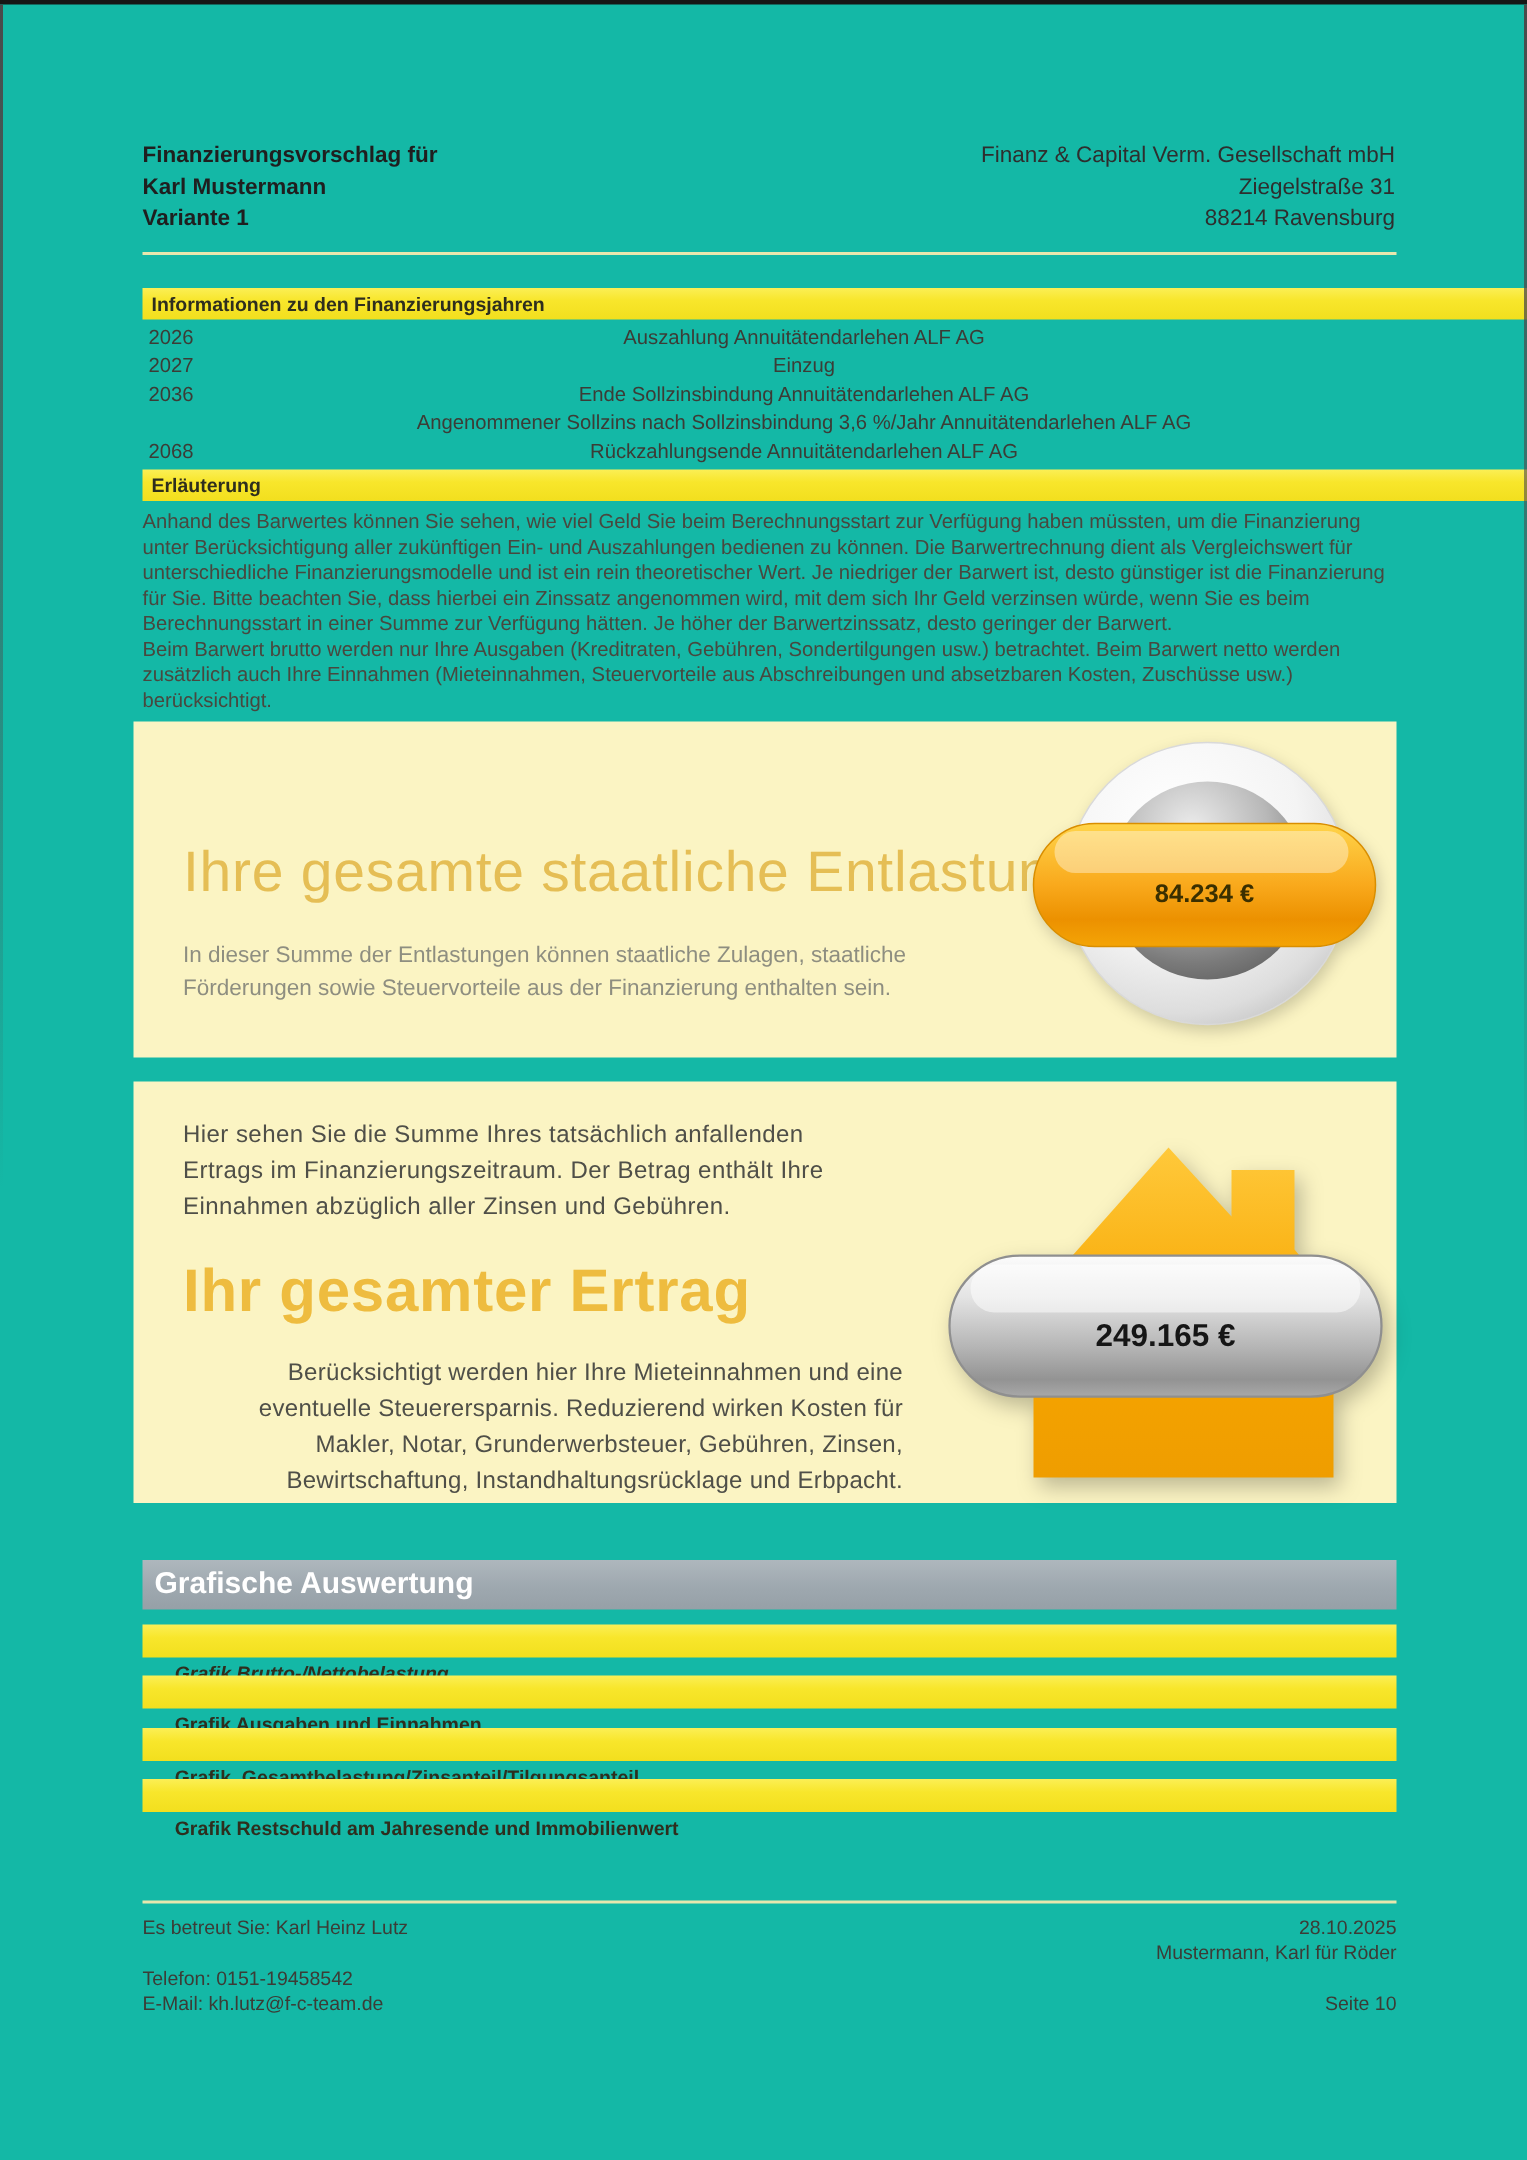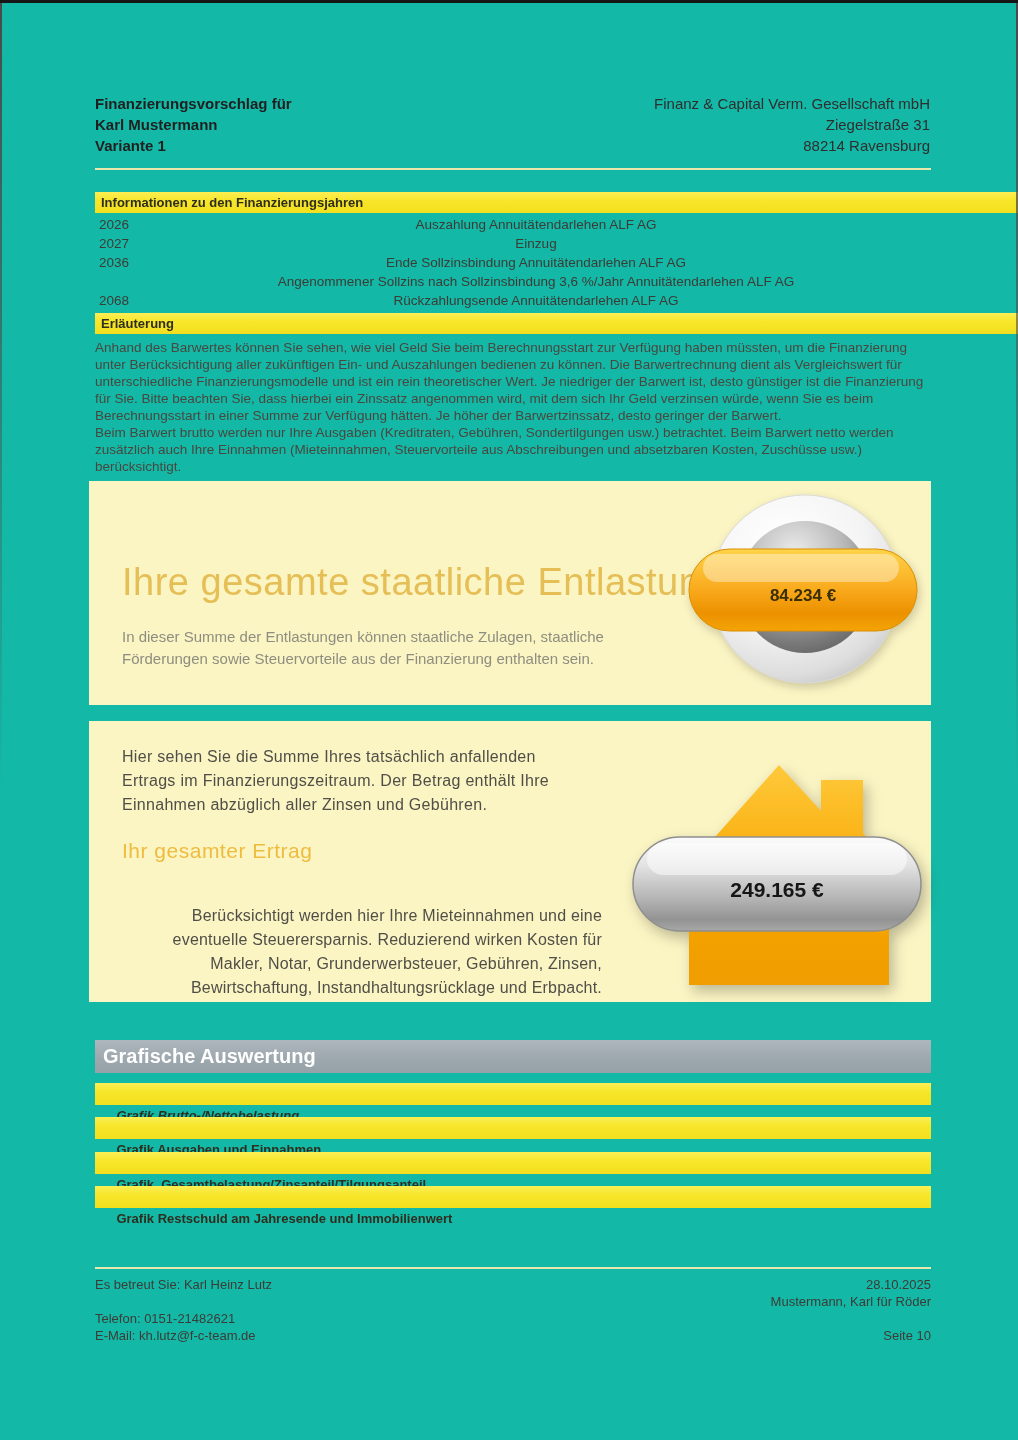--- a/index.html
+++ b/index.html
@@ -56,21 +56,21 @@
     background:#fbf4c3;
   }
   .box1 { top:478px; height:224px; }
   .box2 { top:718px; height:281px; }
 
   .box1-title { left:33px; top:80px; font-size:38px; color:#e5be55; letter-spacing:0.5px; }
   .box1-desc { left:33px; top:145px; width:550px; font-size:15px; line-height:22px; color:#8e8e80; }
   .sphere-wrap { right:12px; top:8px; width:232px; height:206px; filter:drop-shadow(2px 4px 5px rgba(0,0,0,0.18)); }
 
   .box2-intro { left:33px; top:24px; width:470px; font-size:16px; line-height:24px; color:#4f4f48; letter-spacing:0.3px; }
-  .box2-title { left:33px; top:118px; font-size:21px; font-weight:normal; color:#eebc3f; letter-spacing:0.5px; }
+  .box2-title { left:33px; top:118px; font-size:40px; font-weight:bold; color:#eebc3f; letter-spacing:0.5px; }
   .box2-desc { left:33px; top:183px; width:480px; font-size:16px; line-height:24px; color:#4f4f48; letter-spacing:0.2px;text-align:right; }
   .house-wrap { right:4px; top:12px; width:300px; height:262px; filter:drop-shadow(4px 6px 7px rgba(0,0,0,0.25)); }
 
   
   .graybar {
     left:95px; top:1037px; width:836px; height:33px;
     background:linear-gradient(#aeb7bd, #9ea8af 55%, #96a0a7);
     box-sizing:border-box; padding-left:8px;
     font-size:20px; font-weight:bold; line-height:33px; color:#ffffff;
   }
@@ -222,18 +222,18 @@
   </div>
   <div class="abs gbar gbar4">
     <span>Grafik Restschuld am Jahresende und Immobilienwert</span>
   </div>
 
   <div class="abs sep sep2"></div>
   <div class="abs footer">
     <div class="fl r1">Es betreut Sie: Karl Heinz Lutz</div>
     <div class="fr r1">28.10.2025</div>
     <div class="fr r2">Mustermann, Karl für Röder</div>
-    <div class="fl r3">Telefon: 0151-21482621</div>
+    <div class="fl r3">Telefon: 0151-19458542</div>
     <div class="fl r4">E-Mail: kh.lutz@f-c-team.de</div>
     <div class="fr r4">Seite 10</div>
   </div>
 
 </div>
 
 </body></html>

